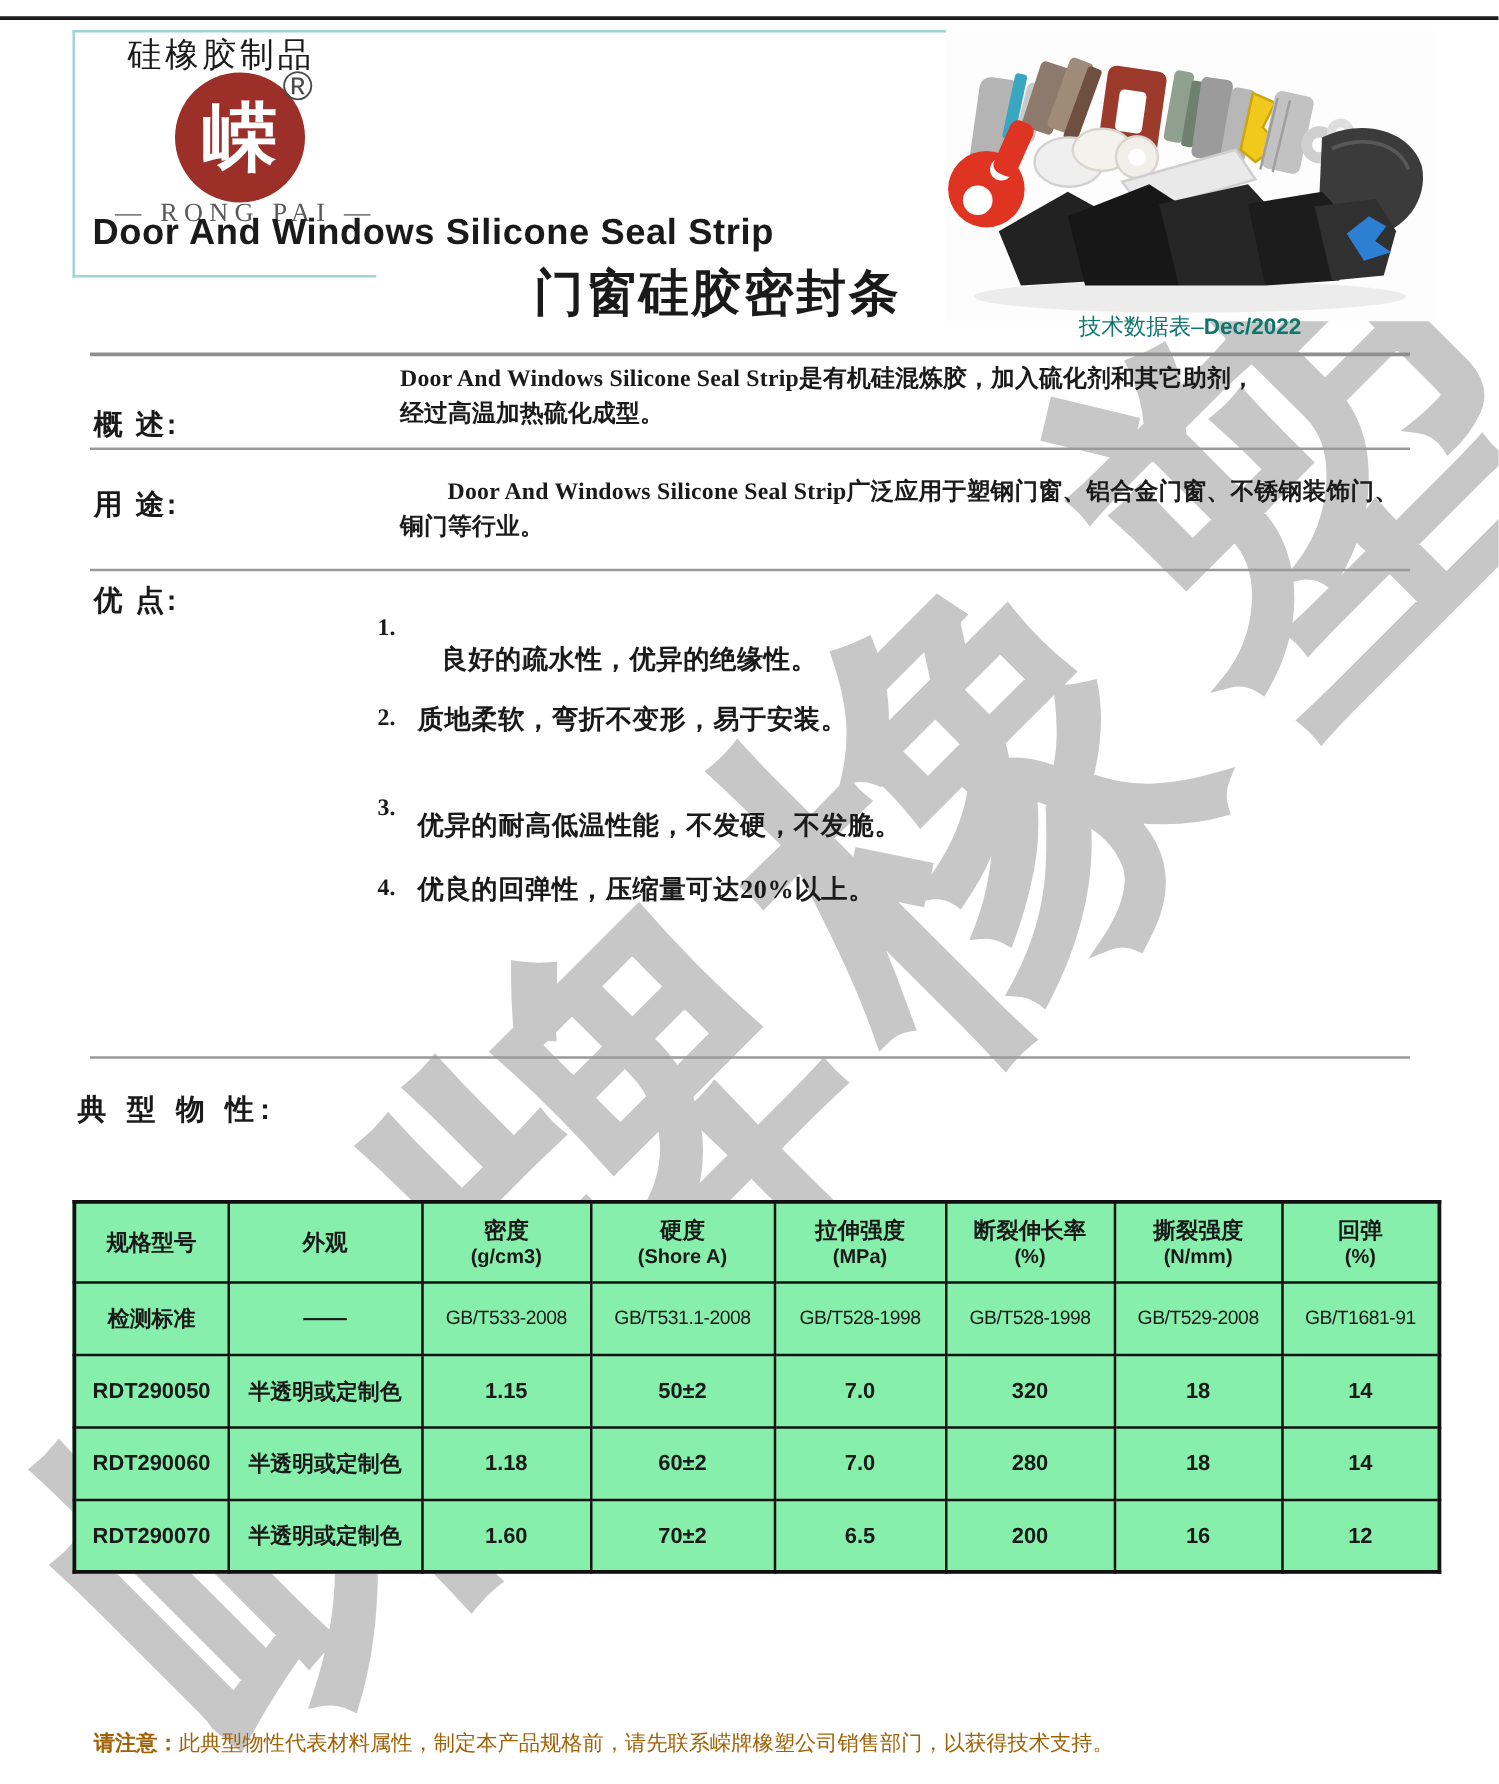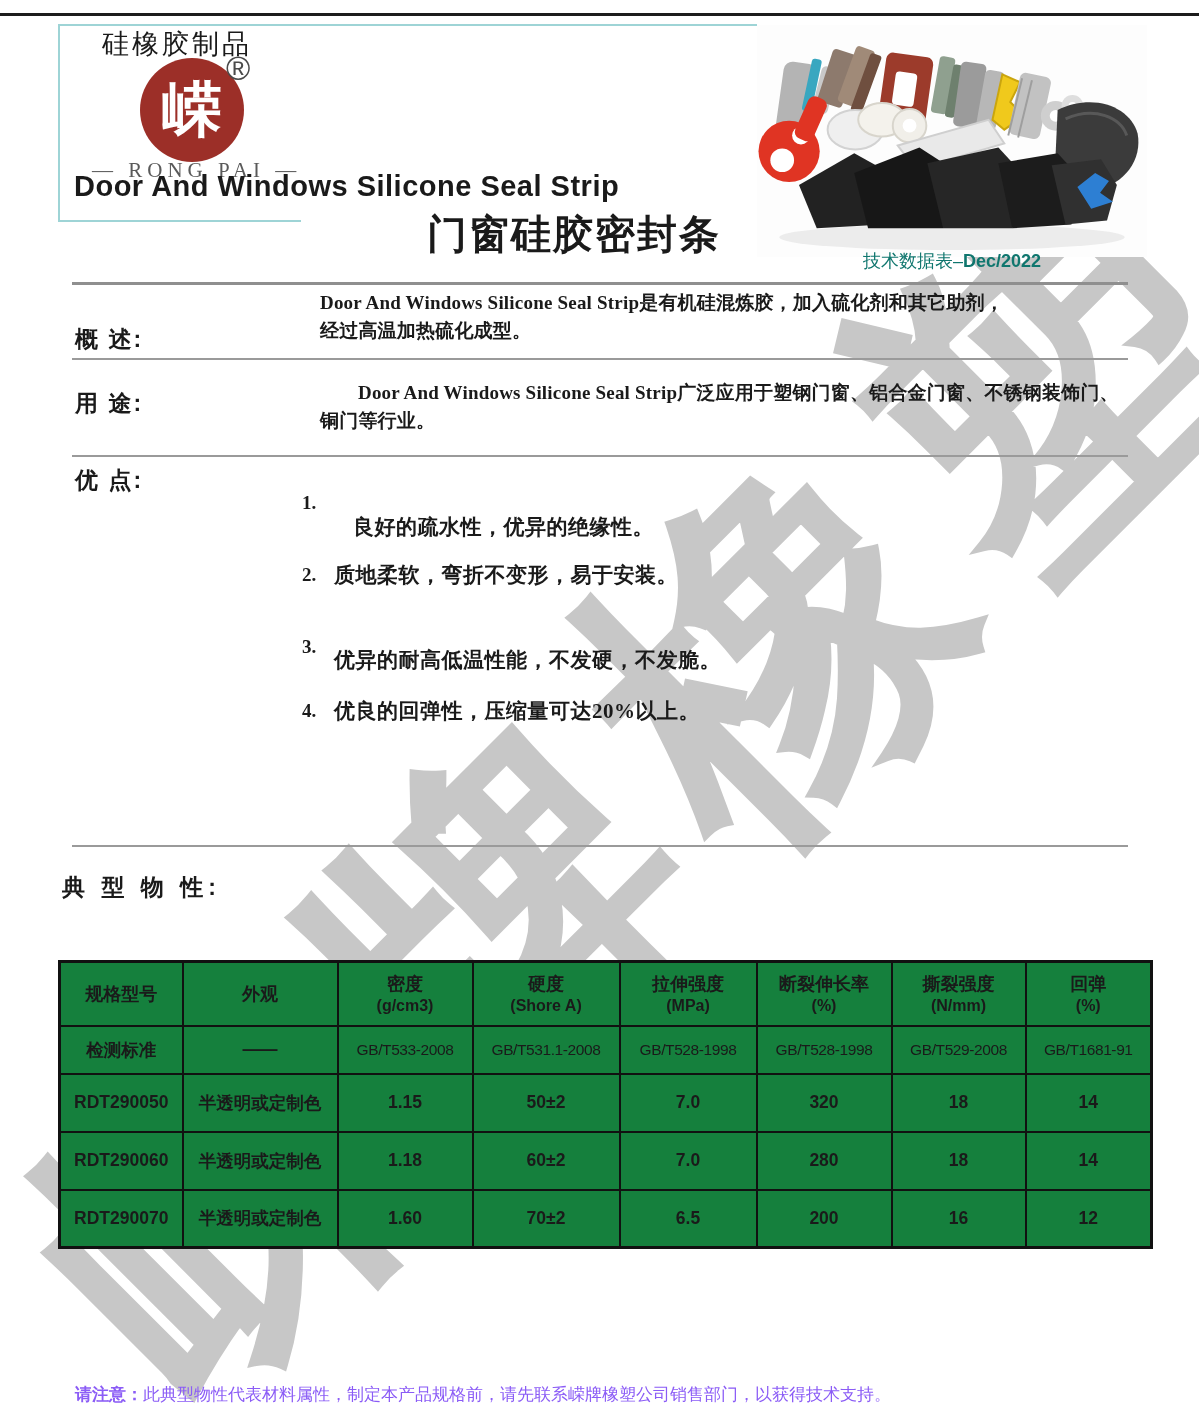--- a/index.html
+++ b/index.html
@@ -36,32 +36,32 @@
   .d4{top:845px;height:2px;background:#9a9a9a;}
   
   .sec-head{font-size:23px;font-weight:bold;letter-spacing:2px;}
   .body-line{font-family:"Liberation Serif",serif;font-weight:bold;font-size:19px;
              letter-spacing:0.2px;white-space:nowrap;}
   .adv-num{font-family:"Liberation Serif",serif;font-weight:bold;font-size:19px;}
   .adv-text{font-family:"Liberation Serif",serif;font-weight:bold;font-size:21px;letter-spacing:0.5px;}
   
   .props-head{left:62px;top:872px;font-size:23px;font-weight:bold;letter-spacing:5px;}
   table.props{position:absolute;left:58px;top:960px;width:1092px;border-collapse:collapse;
-              table-layout:fixed;background:#15803d;border:3px solid #111;z-index:1;padding-left:12px;}
+              table-layout:fixed;background:#86efac;border:3px solid #111;z-index:1;padding-left:12px;}
   table.props td,table.props th{border:2px solid #111;text-align:center;vertical-align:middle;
               padding:0;overflow:hidden;}
   tr.hrow{height:64px;}
-  tr.srow{height:48px;}
+  tr.srow{height:58px;}
   tr.drow{height:58px;}
   .hname{font-size:18px;font-weight:600;}
   .hunit{font-size:16px;font-weight:600;margin-top:1px;}
   .std{font-size:15.5px;font-weight:500;letter-spacing:-0.4px;}
   .cell{font-size:17.5px;font-weight:600;}
   
-  .footnote{left:75px;top:1383px;font-size:17px;color:#8b5cf6;white-space:nowrap;}
+  .footnote{left:75px;top:1383px;font-size:17px;color:#a16207;white-space:nowrap;}
   .footnote .fl{font-weight:bold;}
   
   .watermark{left:-130px;top:600px;width:1560px;text-align:center;z-index:0;
              transform:rotate(-45deg);font-size:355px;font-weight:bold;
              letter-spacing:30px;color:#c7c7c7;pointer-events:none;line-height:1;
              font-family:"Liberation Sans",sans-serif;}
 </style>
 </head>
 <body>
 

